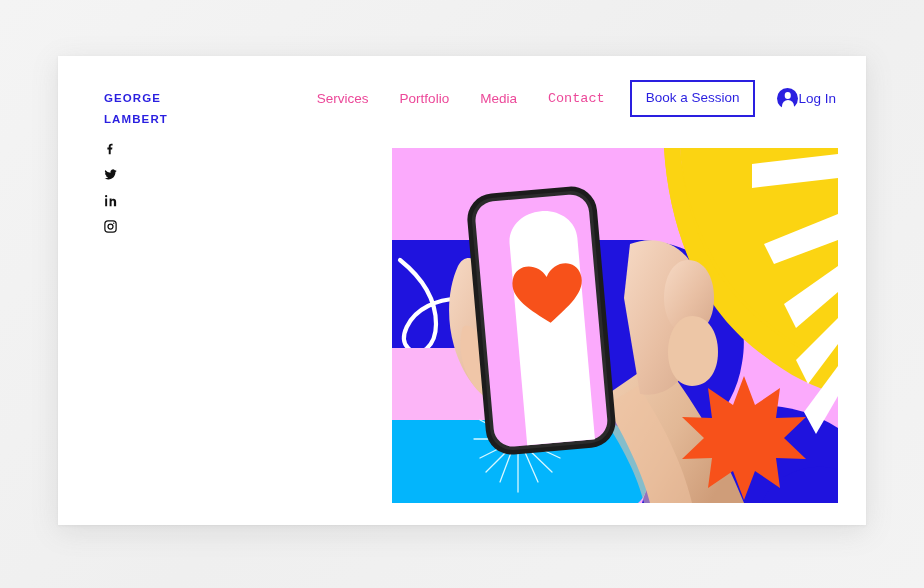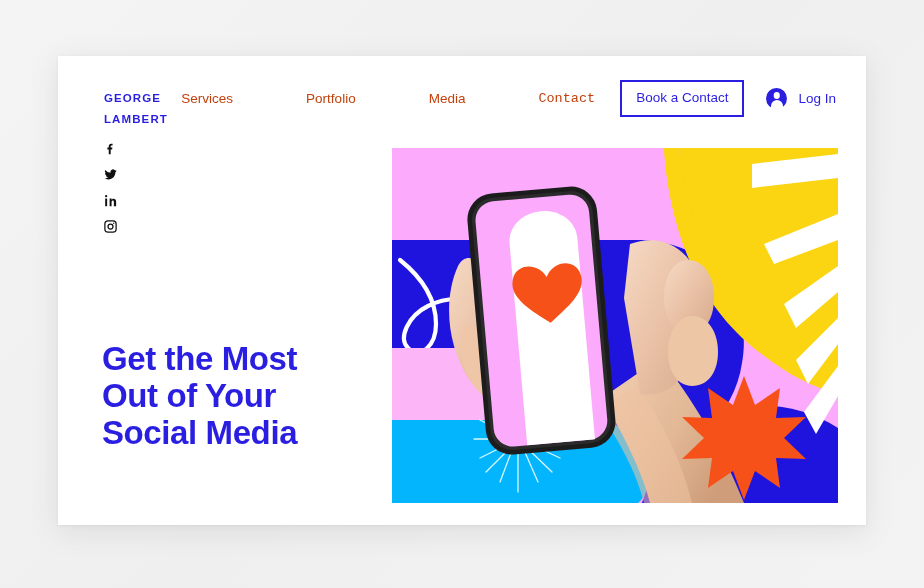--- a/index.html
+++ b/index.html
@@ -43,26 +43,25 @@
   }
   .nav {
     position: absolute;
     right: 30px;
     top: 24px;
     display: flex;
     align-items: center;
     gap: 0;
   }
   .nav-link {
-    color: #c2410c;
+    color: #ec4899;
     font-size: 13.5px;
     margin-right: 31px;
     white-space: nowrap;
     cursor: pointer;
-    margin-left: 42px;
   }
   .nav-link.last { margin-right: 25px; font-family: Liberation Mono, monospace; }
   .book-session {
     border: 2px solid #2a1fe0;
     color: #2a1fe0;
     font-size: 13.5px;
     padding: 9px 14px 10px 14px;
     line-height: 14px;
     white-space: nowrap;
     cursor: pointer;
@@ -100,21 +99,21 @@
     top: 12px;
     transform: translateX(-50%);
     width: 12px;
     height: 9px;
     border-radius: 6px 6px 0 0;
     background: #fff;
   }
   .login-label {
     color: #2a1fe0;
     font-size: 13.5px;
-    margin-left: 11px;
+    margin-left: 0;
     white-space: nowrap;
   }
 
   
   .social {
     position: absolute;
     left: 44px;
     top: 84px;
     display: flex;
     flex-direction: column;
@@ -181,21 +180,21 @@
 <div class="browser-card">
 
   <div class="logo">GEORGE
 LAMBERT</div>
 
   <div class="nav">
     <span class="nav-link">Services</span>
     <span class="nav-link">Portfolio</span>
     <span class="nav-link">Media</span>
     <span class="nav-link last">Contact</span>
-    <span class="book-session">Book a Contact</span>
+    <span class="book-session">Book a Session</span>
     <span class="account">
       <span class="avatar"></span>
       <span class="login-label">Log In</span>
     </span>
   </div>
 
   <div class="social">
     <span class="social-icon">
       <svg width="15" height="15" viewBox="0 0 24 24" fill="#111111">
         <path d="M15.3 4.3h-2.1c-2.4 0-4 1.6-4 4.1v2.1H7v2.9h2.2V21h3.1v-7.6h2.3l.4-2.9h-2.7V8.7c0-.8.3-1.4 1.4-1.4h1.6V4.3z"></path>
@@ -213,23 +212,20 @@
     </span>
     <span class="social-icon">
       <svg width="15" height="15" viewBox="0 0 24 24" fill="none" stroke="#111111" stroke-width="2">
         <rect x="3" y="3" width="18" height="18" rx="5"></rect>
         <circle cx="12" cy="12" r="4"></circle>
         <circle cx="17.2" cy="6.8" r="1.1" fill="#111111" stroke="none"></circle>
       </svg>
     </span>
   </div>
 
-  <div class="headline">Get the Most
-Out of Your
-Social Media</div>
 
   <div class="hero-img">
     <svg class="hero-svg" viewBox="0 0 446 355" xmlns="http://www.w3.org/2000/svg">
       <defs>
         <clipPath id="frameClip">
             <rect x="0" y="0" width="446" height="355"></rect>
           </clipPath>
         <linearGradient id="skinA" x1="0" y1="0" x2="1" y2="1">
           <stop offset="0%" stop-color="#f6d9c4"></stop>
           <stop offset="55%" stop-color="#e8bfa3"></stop>

